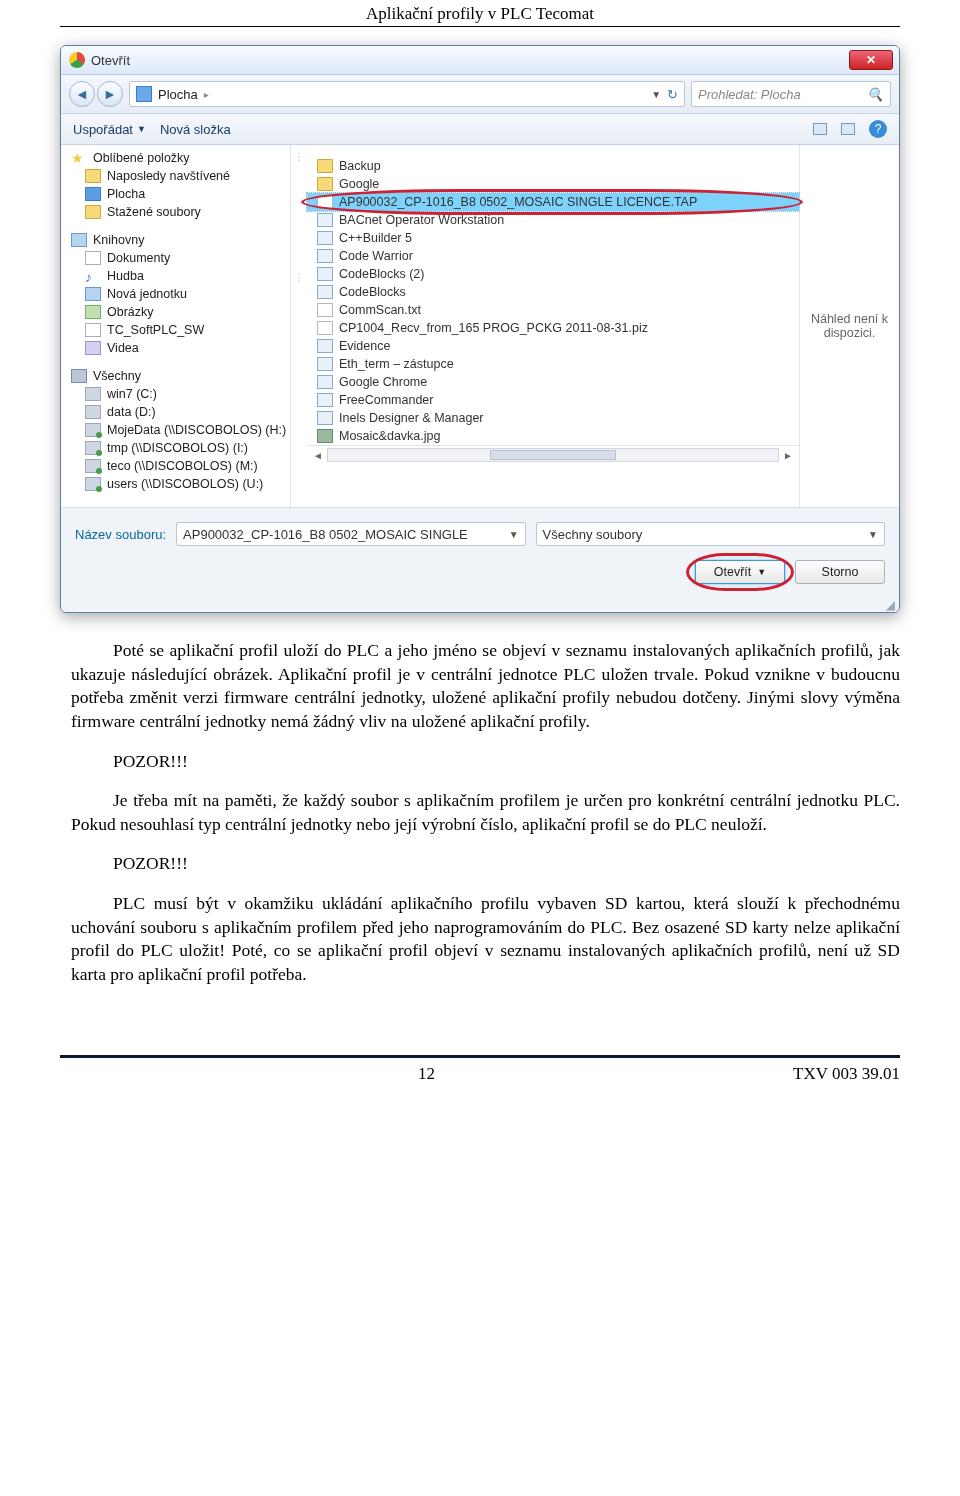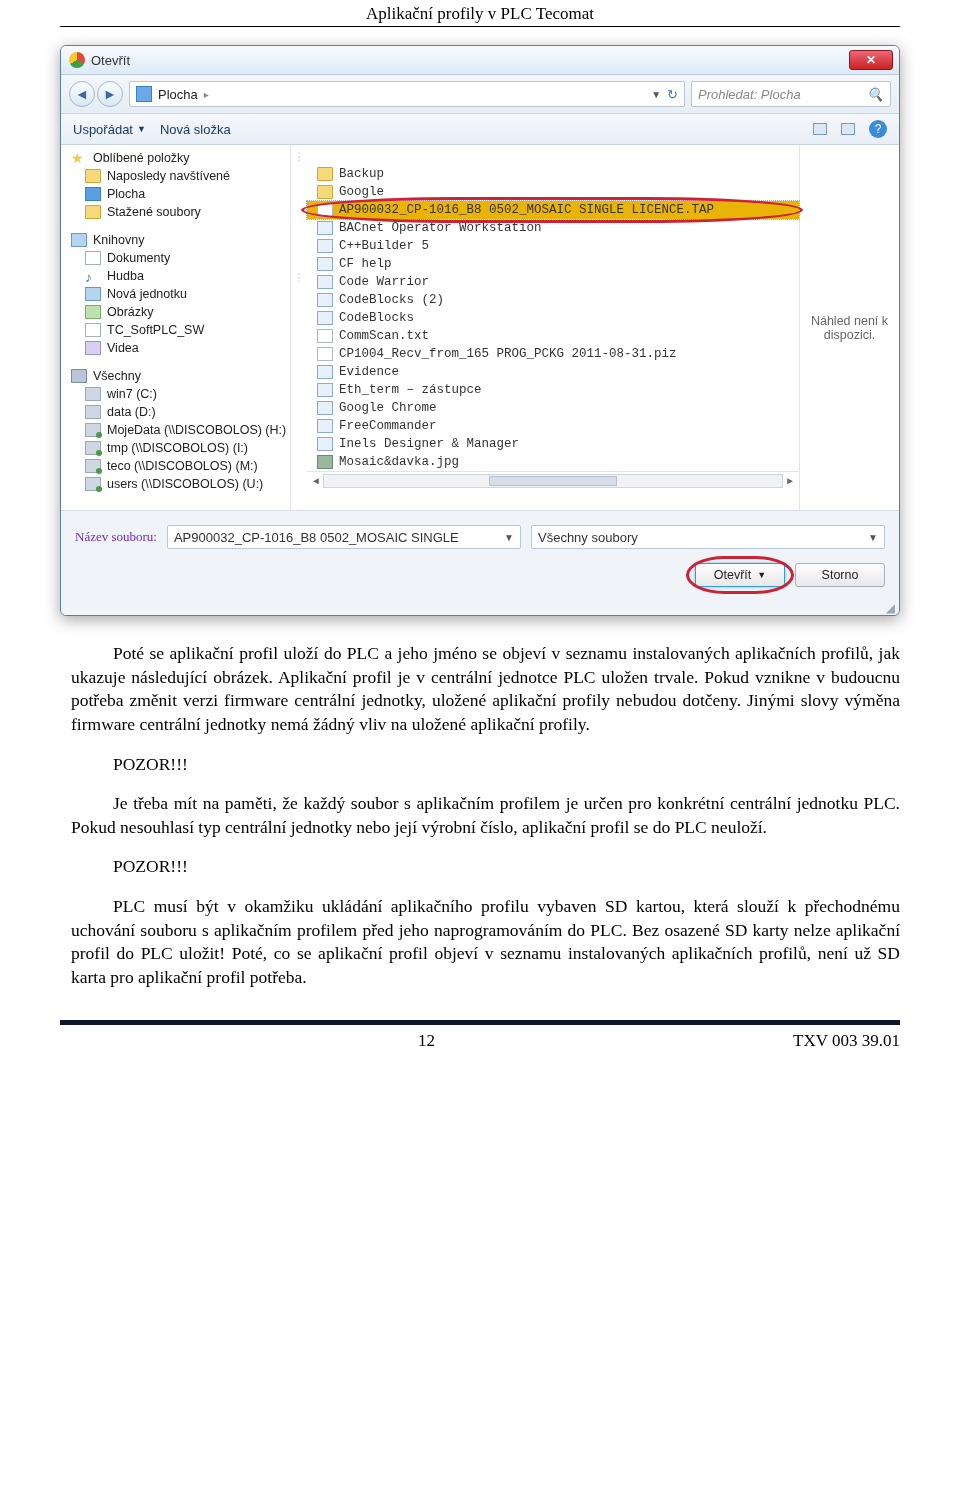--- a/index.html
+++ b/index.html
@@ -124,28 +124,27 @@
   .ico-doc { background: #fff; border: 1px solid #a0b0c0; }
   .ico-pic { background: #c0e0b0; border: 1px solid #7ab060; }
   .filegrid {
     width: 16px;
     display: flex; flex-direction: column; align-items: center;
     padding-top: 6px; gap: 110px;
     color: #bbb; font-size: 10px;
   }
   .filelist {
     flex: 1;
-    padding: 20px 0;
+    padding: 12px 0;
     font-size: 12.5px;
-    font-family: Liberation Mono, monospace;
   }
   .fl-item { display: flex; align-items: center; gap: 6px; padding: 2px 10px; }
   .fl-item.selected {
     position: relative;
-    background: #eab308;
+    background: #7dd3fc;
     outline: 1px dotted #8fb4e8;
   }
   .sel-ring {
     position: absolute;
     left: -6px; right: -4px; top: -4px; bottom: -4px;
     border: 3px solid #c23;
     border-radius: 50%/80%;
     pointer-events: none;
   }
   .fl-ico { width: 16px; height: 14px; flex-shrink: 0; }
@@ -171,21 +170,21 @@
     color: #666;
     font-size: 12.5px;
     padding: 10px 6px;
   }
   .filename-row {
     display: flex; align-items: center; gap: 10px;
     background: #f0f3f8;
     padding: 14px 14px 6px 14px;
     border-top: 1px solid #d6dee8;
   }
-  .filename-row label { color: #6d28d9; font-family: Liberation Serif, serif; }
+  .filename-row label { color: #0369a1; }
   .combo {
     flex: 1;
     background: #fff;
     border: 1px solid #b8c6d8;
     border-radius: 2px;
     height: 24px;
     display: flex; align-items: center; justify-content: space-between;
     padding: 0 6px;
   }
   .combo .arr { color: #555; font-size: 10px; }
@@ -219,22 +218,22 @@
     line-height: 1.35;
     text-align: justify;
     margin-top: 26px;
     margin-left: 11px;
   }
   .body-text p { margin: 0 0 16px 0; }
   .indent { text-indent: 42px; }
   .warn { text-indent: 42px; margin: 10px 0 4px 0; }
   .footer {
     display: flex; justify-content: space-between;
-    border-top: 5px solid #0f172a;
-    margin-top: 30px;
+    border-top: 3px solid #0f172a;
+    margin-top: 68px;
     padding-top: 6px;
     font-size: 17px;
   }
   .footer .c { flex: 1; text-align: center; }
 </style>
 </head>
 <body>
 
 <div class="page">
   <div class="header-title">Aplikační profily v PLC Tecomat</div>
@@ -386,24 +385,20 @@
         <div class="fl-item">
             <span class="fl-ico ico-app"></span>
             <span>BACnet Operator Workstation</span>
           </div>
         <div class="fl-item">
             <span class="fl-ico ico-app"></span>
             <span>C++Builder 5</span>
           </div>
         <div class="fl-item">
             <span class="fl-ico ico-app"></span>
-            <span>CF help</span>
-          </div>
-        <div class="fl-item">
-            <span class="fl-ico ico-app"></span>
             <span>Code Warrior</span>
           </div>
         <div class="fl-item">
             <span class="fl-ico ico-app"></span>
             <span>CodeBlocks (2)</span>
           </div>
         <div class="fl-item">
             <span class="fl-ico ico-app"></span>
             <span>CodeBlocks</span>
           </div>

